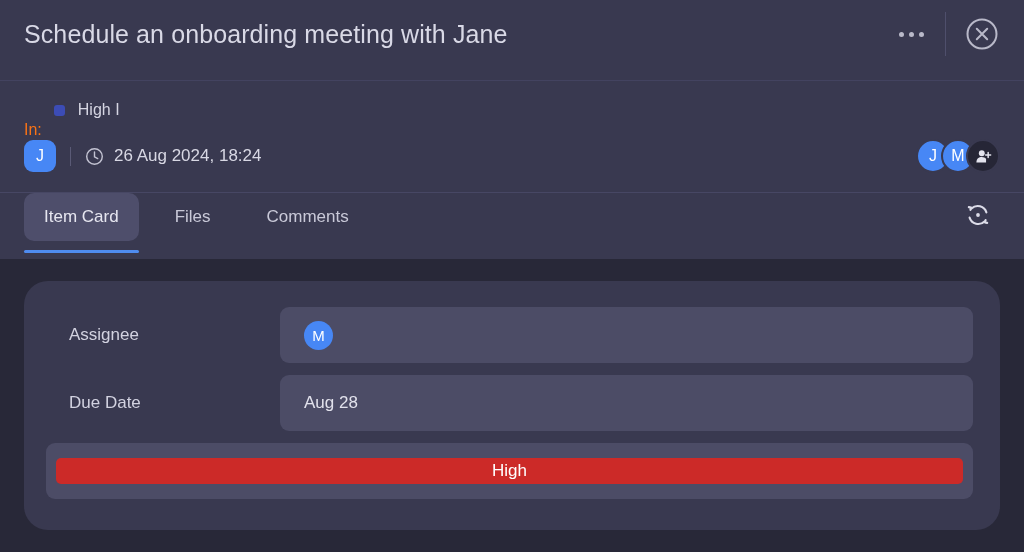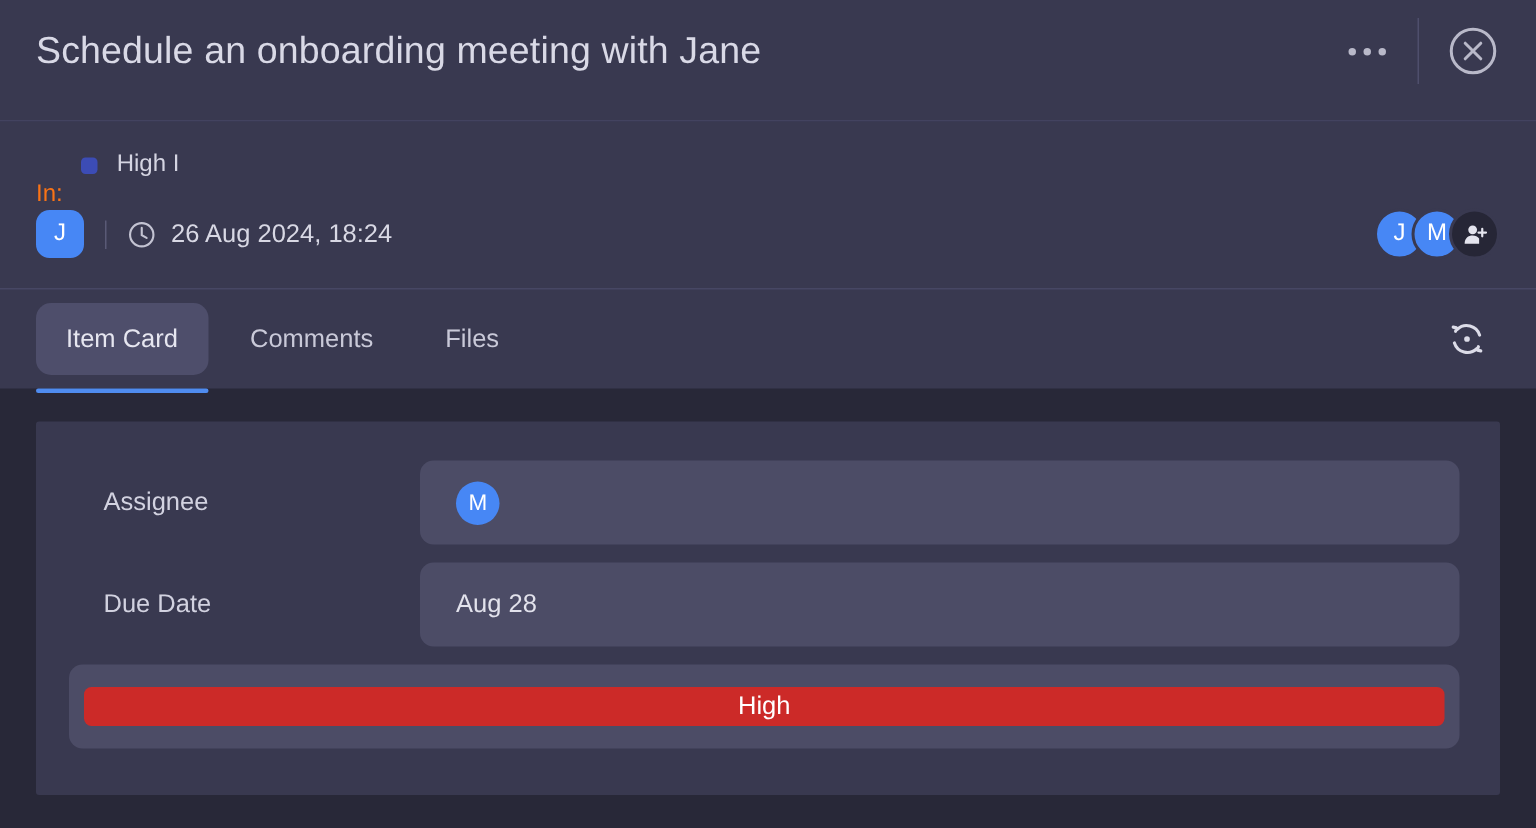--- a/index.html
+++ b/index.html
@@ -196,23 +196,23 @@
   .tabs-wrap {
     flex: 0 0 auto;
     padding: 0 24px;
     margin-top: 14px;
     border-top: 1px solid #474764;
     background: #393950;
   }
 
   .tabs-row {
     display: flex;
-    align-items: center;
     height: 66px;
     position: relative;
+    gap: 8px;
   }
 
   .tab {
     position: relative;
     height: 48px;
     padding: 0 20px;
     display: flex;
     align-items: center;
     justify-content: center;
     font-size: 17px;
@@ -249,21 +249,21 @@
 
   
   .body-area {
     flex: 1 1 auto;
     background: #282838;
     padding: 22px 24px 22px 24px;
   }
 
   .fields-card {
     background: #393950;
-    border-radius: 2px;
+    border-radius: 24px;
     padding: 26px 27px 26px 22px;
     height: 100%;
   }
 
   .field-row {
     display: flex;
     align-items: center;
     margin-bottom: 12px;
   }
   .field-row:last-child { margin-bottom: 0; }
@@ -376,24 +376,24 @@
       </div>
     </div>
   </div>
 
   <div class="tabs-wrap">
     <div class="tabs-row">
       <div class="tab active">
         <span>Item Card</span>
       </div>
       <div class="tab">
+        <span>Files</span>
+      </div>
+      <div class="tab">
         <span>Comments</span>
-      </div>
-      <div class="tab">
-        <span>Files</span>
       </div>
 
       <span class="tabs-spacer"></span>
 
       <div class="refresh-btn">
         <svg width="32" height="32" viewBox="0 0 32 32">
           <path d="M7.6 18.6 A9 9 0 0 0 22.5 22.4" fill="none" stroke="#dcdce8" stroke-width="2.1" stroke-linecap="round"></path>
           <path d="M24.4 13.4 A9 9 0 0 0 9.5 9.6" fill="none" stroke="#dcdce8" stroke-width="2.1" stroke-linecap="round"></path>
           <path d="M23.6 21.1 L22.9 23.4 L25.2 23.9" fill="none" stroke="#dcdce8" stroke-width="2.1" stroke-linecap="round" stroke-linejoin="round"></path>
           <path d="M8.4 10.9 L9.1 8.6 L6.8 8.1" fill="none" stroke="#dcdce8" stroke-width="2.1" stroke-linecap="round" stroke-linejoin="round"></path>

